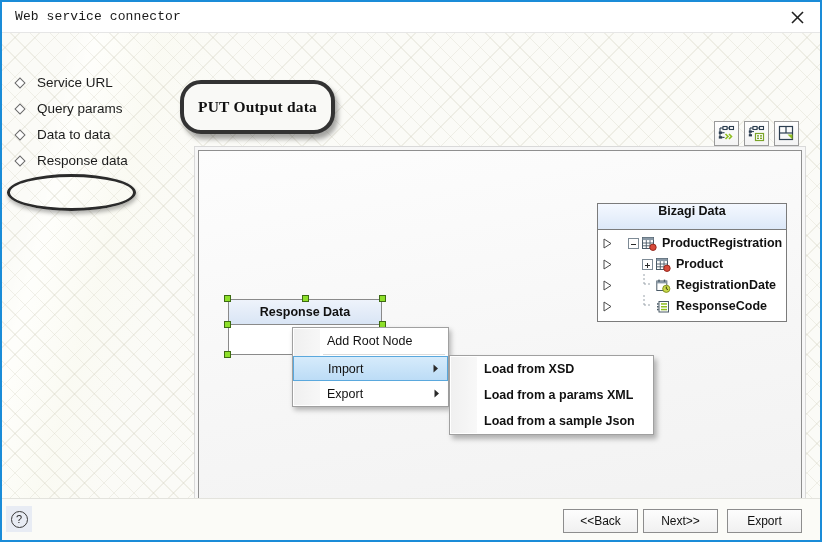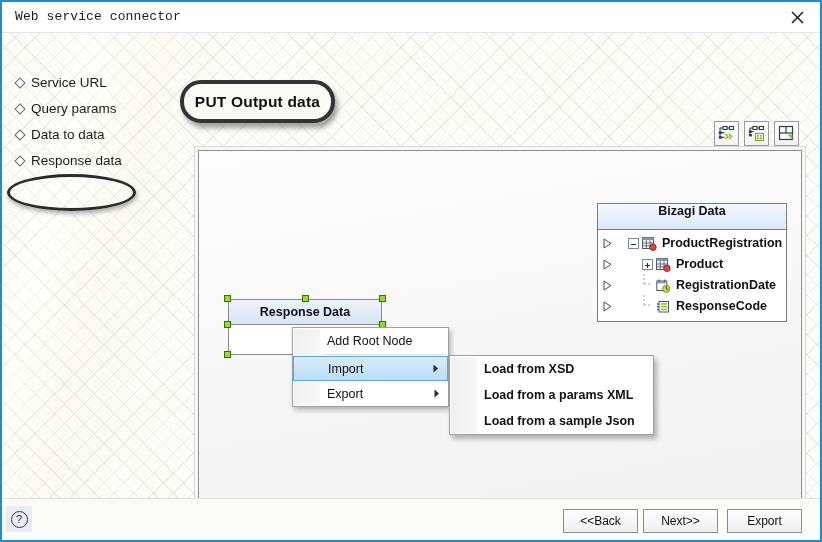--- a/index.html
+++ b/index.html
@@ -60,41 +60,41 @@
     display:flex; align-items:center; gap:7px;
     font-size:13.5px; color:#1b1b1b; cursor:pointer;
     white-space:nowrap;
   }
   .nav-bullet {
     width:8px; height:8px; flex:0 0 8px;
     border:1.3px solid #6a6a6a;
     transform: rotate(45deg);
     background:#fdfdfd;
   }
-  .nav-label { line-height:1; }
+  .nav-label { line-height:1;margin-left:6px; }
 
   
   #annot-ellipse {
     position:absolute; left:5px; top:141px;
     width:129px; height:37px;
     border:3.2px solid #2b2b2b;
     border-radius:50%/50%;
     box-shadow: 1px 3px 4px rgba(0,0,0,.30);
     pointer-events:none;
   }
 
   
   #callout {
     position:absolute; left:178px; top:47px;
-    width:155px; height:43px;
+    width:155px; height:54px;
     border:4px solid #333333;
     border-radius:21px;
     background:#f9f9f6;
     box-shadow: 3px 5px 5px rgba(0,0,0,.35);
-    display:flex; align-items:center; justify-content:center;
+    display:flex; align-items:center; justify-content:center;font-family:Liberation Serif, serif;
   }
   #callout-text {
     font-size:15.5px; font-weight:bold; color:#111111;
     letter-spacing:.2px;
   }
 
   
   #toolbar { position:absolute; left:712px; top:88px; display:flex; gap:5px; }
   .tool-btn {
     width:25px; height:25px;

